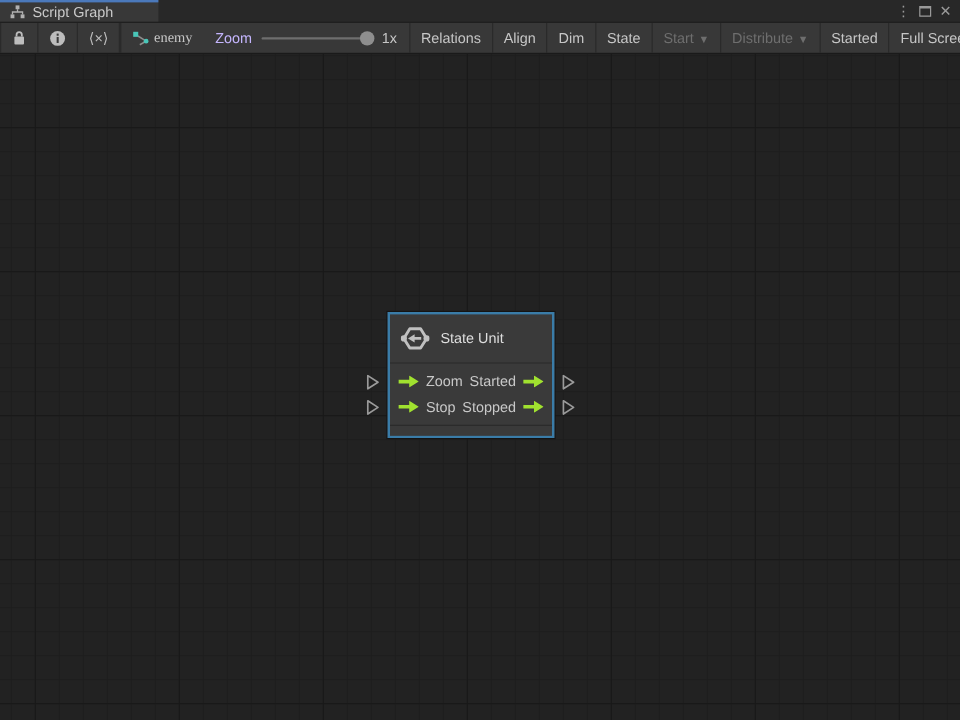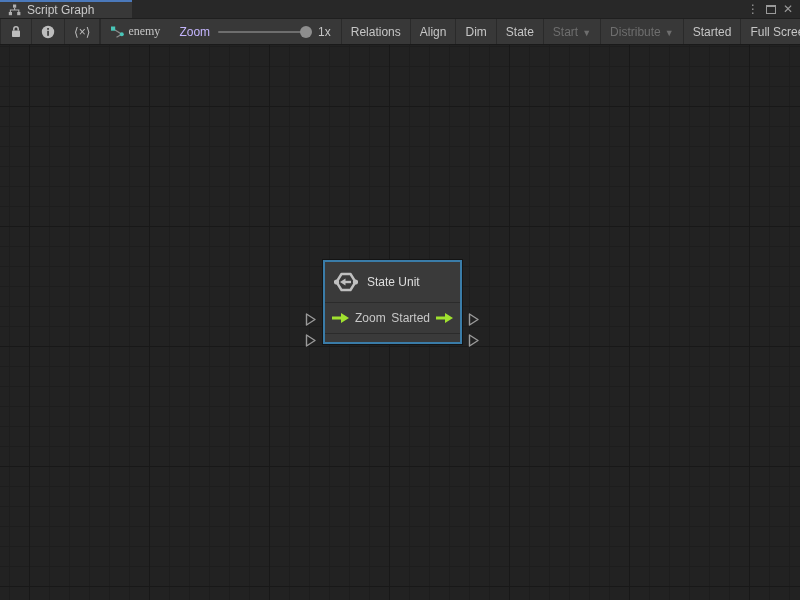--- a/index.html
+++ b/index.html
@@ -201,18 +201,36 @@
         </span>
         <span class="pgroup">
           <span>Started</span>
           <span style="display:flex;">
             <svg width="17" height="10">
                 <polygon points="0,3.5 9,3.5 9,0 17,5 9,10 9,6.5 0,6.5" fill="#a0e12f"></polygon>
               </svg>
           </span>
         </span>
       </div>
+      <div class="port-row">
+        <span class="pgroup">
+          <span style="display:flex;">
+            <svg width="17" height="10">
+                <polygon points="0,3.5 9,3.5 9,0 17,5 9,10 9,6.5 0,6.5" fill="#a0e12f"></polygon>
+              </svg>
+          </span>
+          <span>Stop</span>
+        </span>
+        <span class="pgroup">
+          <span>Stopped</span>
+          <span style="display:flex;">
+            <svg width="17" height="10">
+                <polygon points="0,3.5 9,3.5 9,0 17,5 9,10 9,6.5 0,6.5" fill="#a0e12f"></polygon>
+              </svg>
+          </span>
+        </span>
+      </div>
     </div>
 
     <div class="node-footer"></div>
   </div>
 
 </div>
 
 </body></html>

